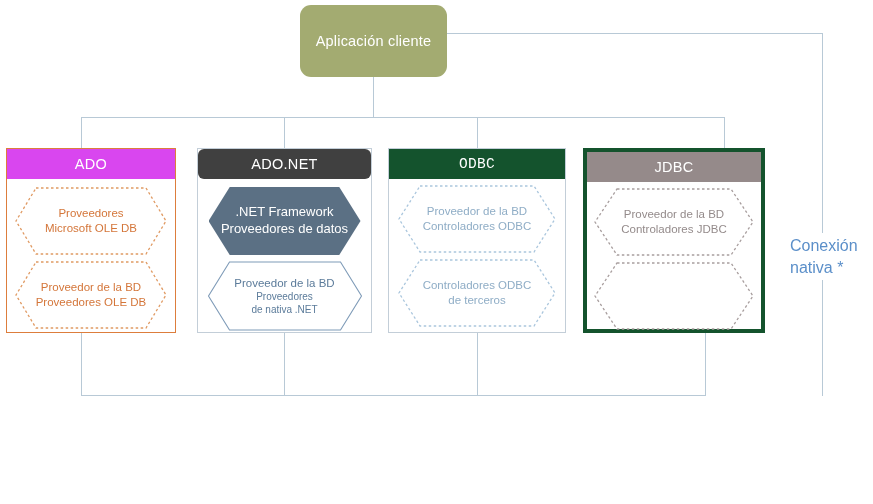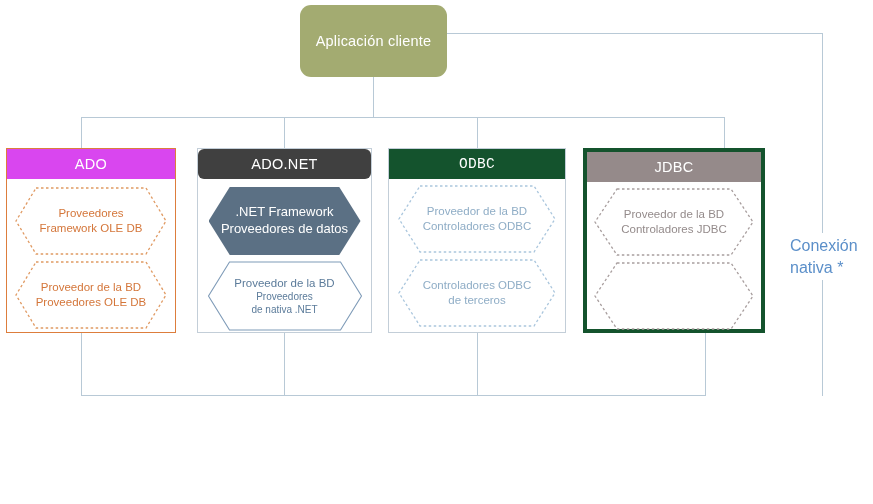--- a/index.html
+++ b/index.html
@@ -216,21 +216,21 @@
     <div class="panel-head">
       <span>ADO</span>
     </div>
     <div class="panel-body">
       <div class="hex outline" id="hex-ado-1">
         <svg viewBox="0 0 152 68" preserveAspectRatio="none">
           <polygon points="21,1 131,1 151,34 131,67 21,67 1,34" fill="none" stroke="#e09a63" stroke-width="1.3" stroke-dasharray="2.5 2.5"></polygon>
         </svg>
         <div class="hex-txt">
           <span class="hex-line">Proveedores</span>
-          <span class="hex-line">Framework OLE DB</span>
+          <span class="hex-line">Microsoft OLE DB</span>
         </div>
       </div>
       <div class="hex outline" id="hex-ado-2">
         <svg viewBox="0 0 152 68" preserveAspectRatio="none">
           <polygon points="21,1 131,1 151,34 131,67 21,67 1,34" fill="none" stroke="#e09a63" stroke-width="1.3" stroke-dasharray="2.5 2.5"></polygon>
         </svg>
         <div class="hex-txt">
           <span class="hex-line">Proveedor de la BD</span>
           <span class="hex-line">Proveedores OLE DB</span>
         </div>

